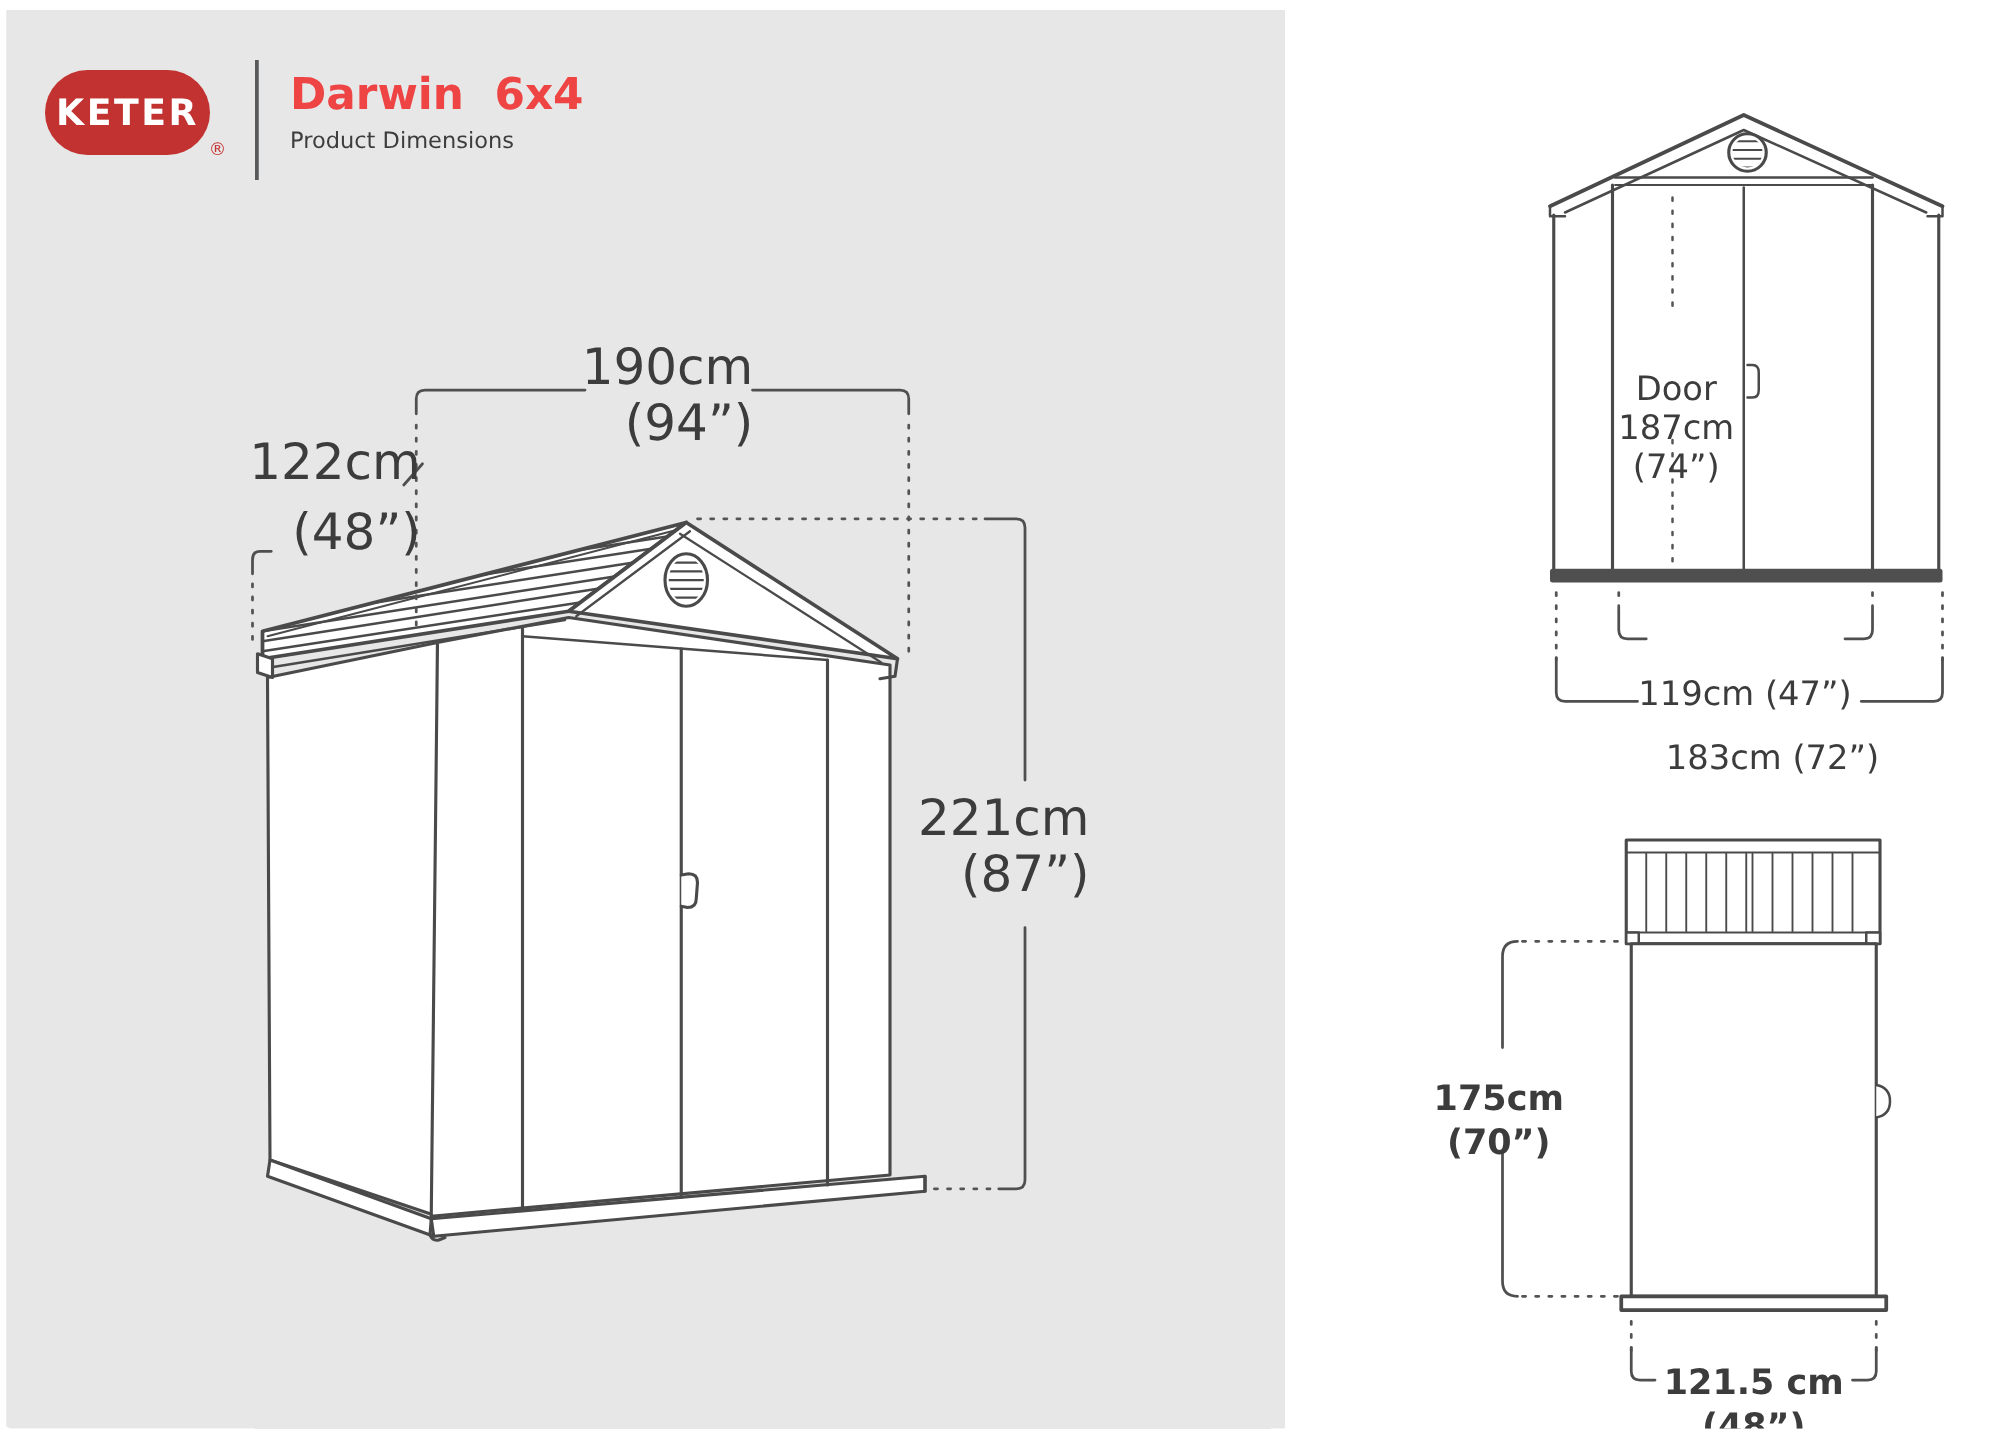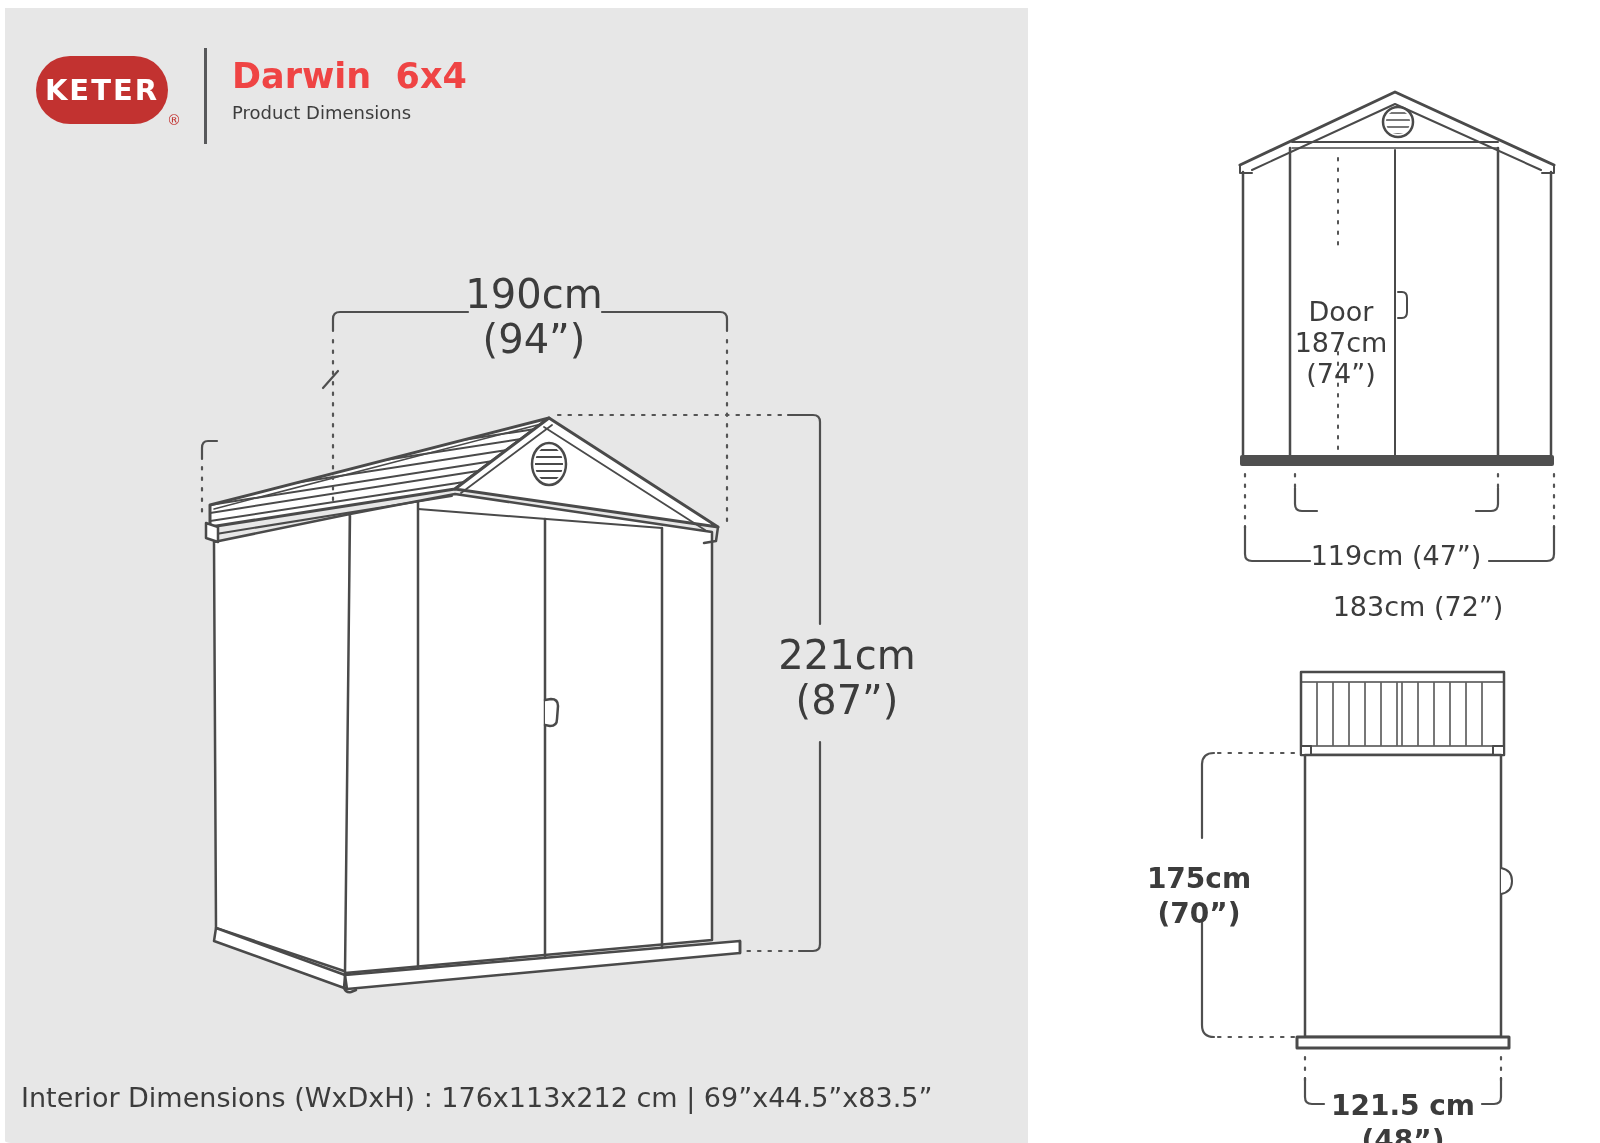--- a/index.html
+++ b/index.html
@@ -8,21 +8,21 @@
   .gray-panel{position:absolute;left:5px;top:8px;width:1023px;height:1135px;background:#e7e7e7;}
   .overlay{position:absolute;left:0;top:0;width:1600px;height:1143px;}
   .logo{position:absolute;left:36px;top:56px;width:132px;height:68px;background:#c23230;
         border-radius:34px;display:flex;align-items:center;justify-content:center;}
   .logo-text{color:#ffffff;font-weight:bold;font-size:29px;letter-spacing:2px;}
   .reg-mark{position:absolute;left:167px;top:112px;font-size:14px;color:#c23230;}
   .divider{position:absolute;left:204px;top:48px;width:3px;height:96px;background:#58595b;}
   .title{position:absolute;left:232px;top:56px;font-size:35px;font-weight:bold;color:#ef4444;white-space:pre;}
   .subtitle{position:absolute;left:232px;top:102px;font-size:18px;color:#3d3d3d;}
   .dim{position:absolute;text-align:center;transform:translateX(-50%);color:#3c3c3c;}
-  .dim-lg{font-size:40px;line-height:45px;}
+  .dim-lg{font-size:40px;line-height:45px;text-align:right;}
   .dim-sm{font-size:27px;line-height:31px;margin-top:44px;}
   .dim-md{font-size:28px;line-height:35px;font-weight:bold;}
   .footer-text{position:absolute;left:21px;top:1082px;font-size:27px;color:#3c3c3c;}
   svg{position:absolute;left:0;top:0;}
   .ln{stroke:#4a4a4a;fill:none;}
   .fw{fill:#ffffff;stroke:#4a4a4a;}
   .dot{stroke:#545454;fill:none;stroke-dasharray:2.5 8;stroke-linecap:round;}
   .dimln{stroke:#4f4f4f;fill:none;stroke-linecap:round;}
 </style>
 </head>
@@ -198,34 +198,37 @@
   </div>
   <span class="reg-mark">®</span>
   <div class="divider"></div>
   <div class="title">Darwin  6x4</div>
   <div class="subtitle">Product Dimensions</div>
 
   <div class="dim dim-lg" style="left:534px;top:272px;">
     <div>190cm</div>
     <div>(94”)</div>
   </div>
-  <div class="dim dim-lg" style="left:803px;top:633px;margin-left:44px;">
+  <div class="dim dim-lg" style="left:268px;top:342px;line-height:56px;">
+    <div>122cm</div>
+    <div>(48”)</div>
+  </div>
+  <div class="dim dim-lg" style="left:803px;top:633px;">
     <div>221cm</div>
     <div>(87”)</div>
   </div>
 
   <div class="dim dim-sm" style="left:1341px;top:252px;">
     <div>Door</div>
     <div>187cm</div>
     <div>(74”)</div>
   </div>
   <div class="dim dim-sm" style="left:1396px;top:496px;">119cm (47”)</div>
   <div class="dim dim-sm" style="left:1418px;top:547px;">183cm (72”)</div>
 
   <div class="dim dim-md" style="left:1199px;top:861px;">
     <div>175cm</div>
     <div>(70”)</div>
   </div>
   <div class="dim dim-md" style="left:1403px;top:1088px;">121.5 cm (48”)</div>
 
-  <div class="footer-text">Interior Dimensions (WxDxH) : 176x113x212 cm | 69”x44.5”x83.5”</div>
 
 </div>
 
 </body></html>

